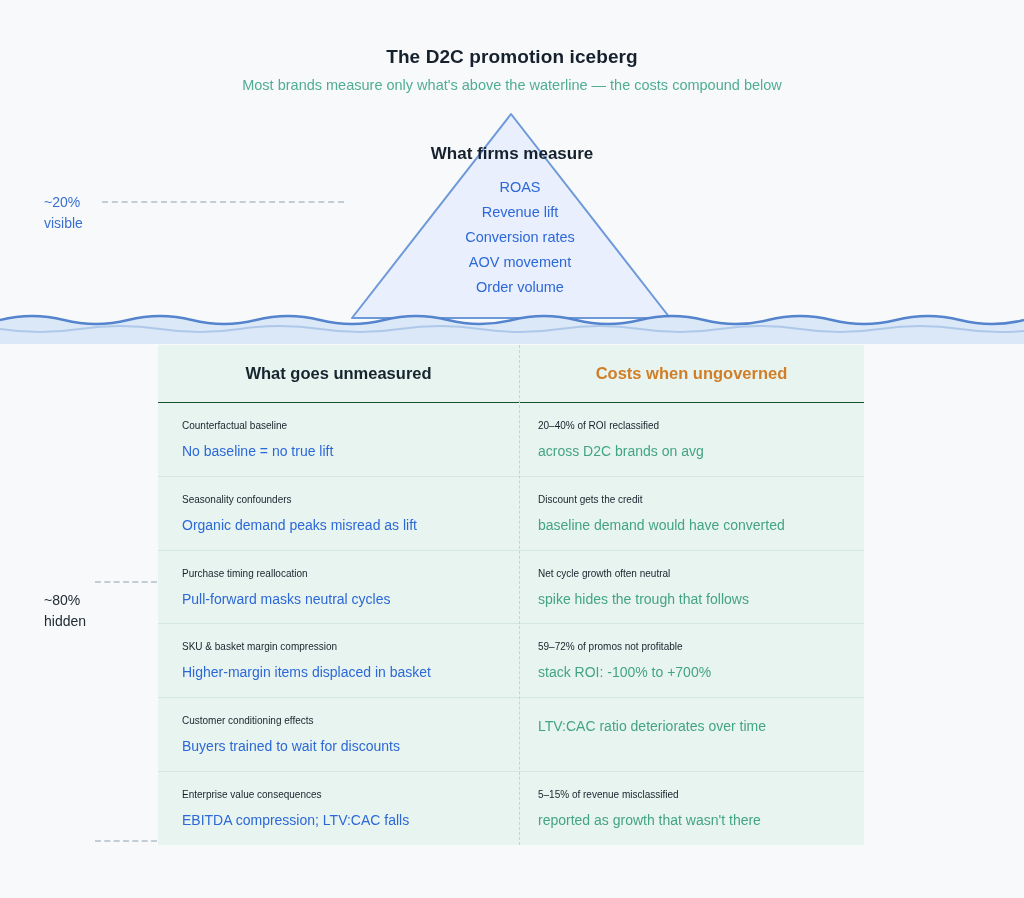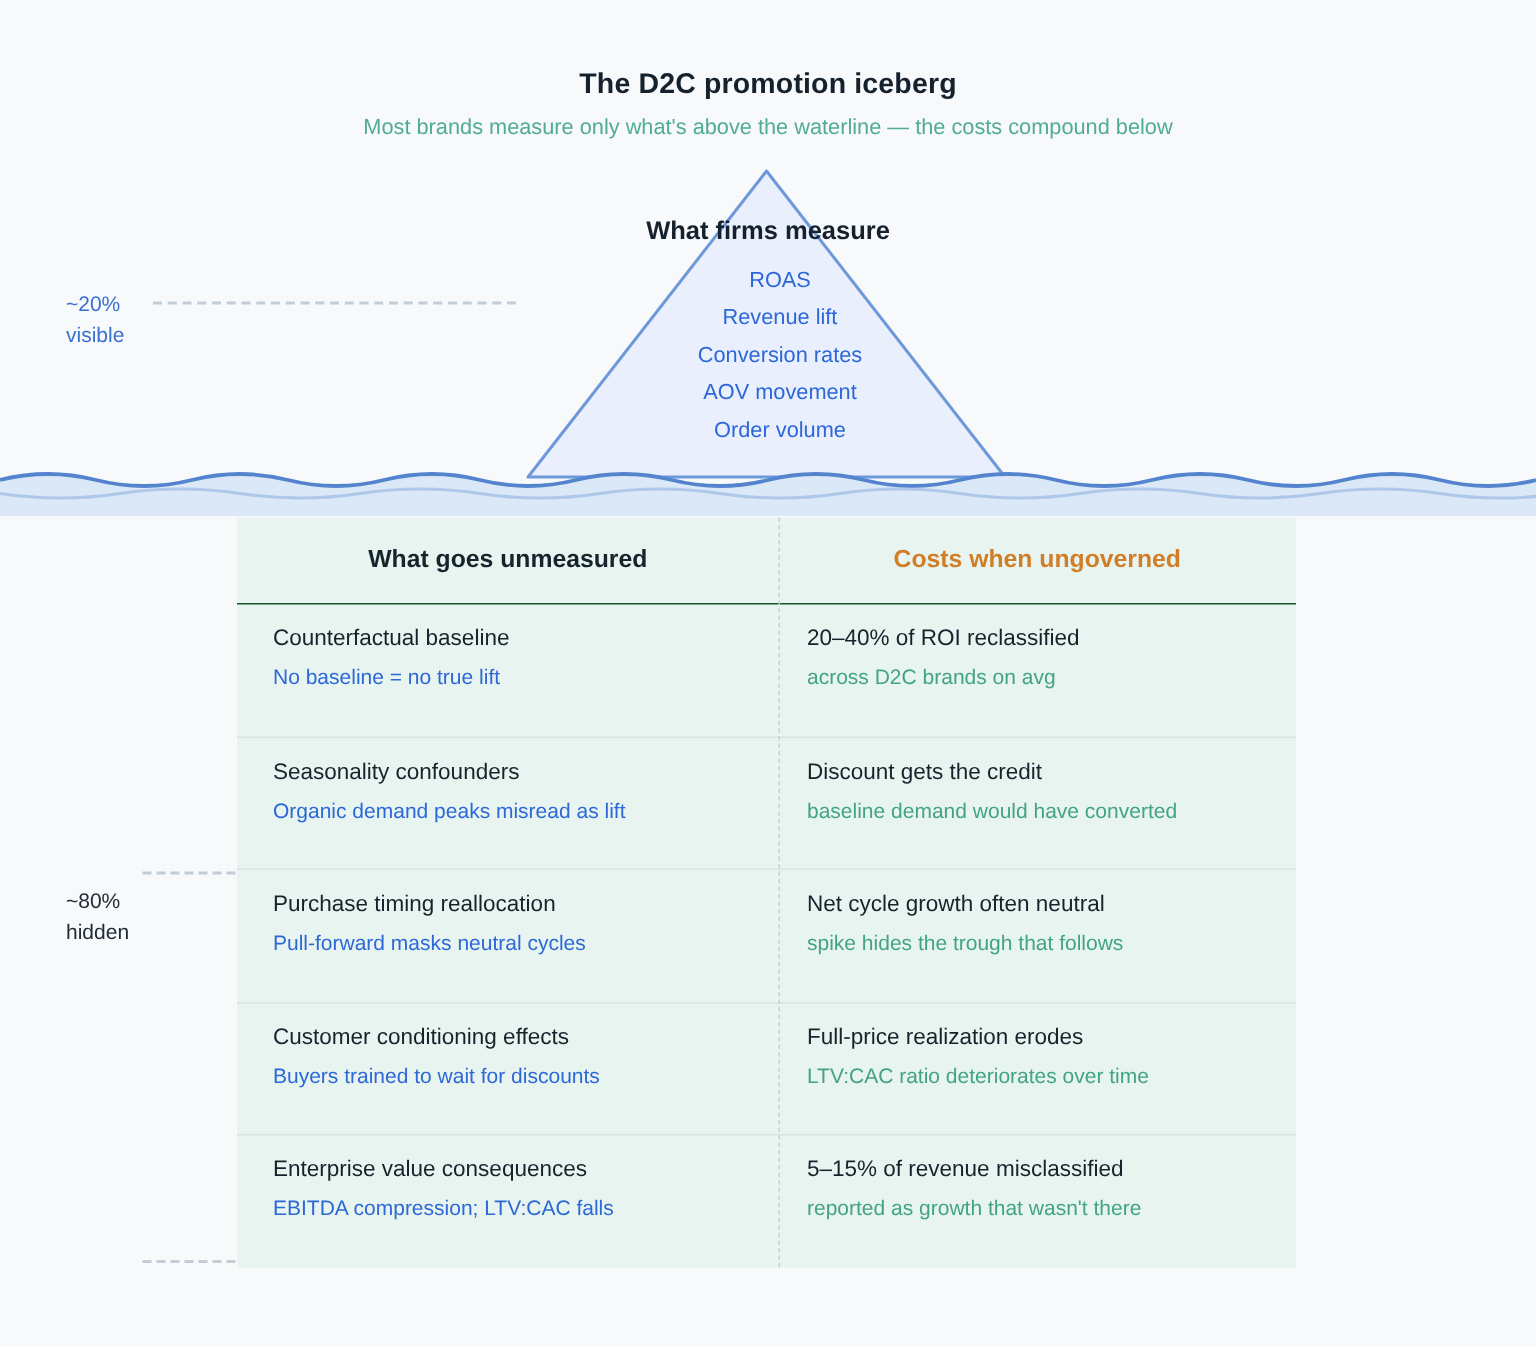--- a/index.html
+++ b/index.html
@@ -66,21 +66,21 @@
   .th.left  { width: 361px; color: #16242e; }
   .th.right { flex: 1; color: #d07e27; }
   .row {
     display: flex; flex: 1;
     border-bottom: 1px solid #d4e8df;
   }
   .row:last-child { border-bottom: none; }
   .cell { padding-top: 13px; }
   .cell.left  { width: 361px; padding-left: 24px; padding-right: 16px; }
   .cell.right { flex: 1; padding-left: 19px; padding-right: 24px; }
-  .cell .main { font-size: 15px; color: #17232c; line-height: 20px; }
+  .cell .main { font-size: 10px; color: #17232c; line-height: 20px; }
   .cell .sub  { font-size: 14px; line-height: 19px; margin-top: 6px; }
   .sub.blue  { color: #2d68d8; }
   .sub.green { color: #43a483; }
 </style>
 </head>
 <body>
 
 <div class="canvas">
 
   <div class="title">The D2C promotion iceberg</div>
@@ -152,28 +152,37 @@
       <div class="cell left">
         <div class="main">Purchase timing reallocation</div>
         <div class="sub blue">Pull-forward masks neutral cycles</div>
       </div>
       <div class="cell right">
         <div class="main">Net cycle growth often neutral</div>
         <div class="sub green">spike hides the trough that follows</div>
       </div>
     </div>
 
+    <div class="row">
+      <div class="cell left">
+        <div class="main">SKU &amp; basket margin compression</div>
+        <div class="sub blue">Higher-margin items displaced in basket</div>
+      </div>
+      <div class="cell right">
+        <div class="main">59–72% of promos not profitable</div>
+        <div class="sub green">stack ROI: -100% to +700%</div>
+      </div>
+    </div>
 
     <div class="row">
       <div class="cell left">
         <div class="main">Customer conditioning effects</div>
         <div class="sub blue">Buyers trained to wait for discounts</div>
       </div>
       <div class="cell right">
-        <div class="main">Full-price realization erodes</div>
         <div class="sub green">LTV:CAC ratio deteriorates over time</div>
       </div>
     </div>
 
     <div class="row">
       <div class="cell left">
         <div class="main">Enterprise value consequences</div>
         <div class="sub blue">EBITDA compression; LTV:CAC falls</div>
       </div>
       <div class="cell right">

